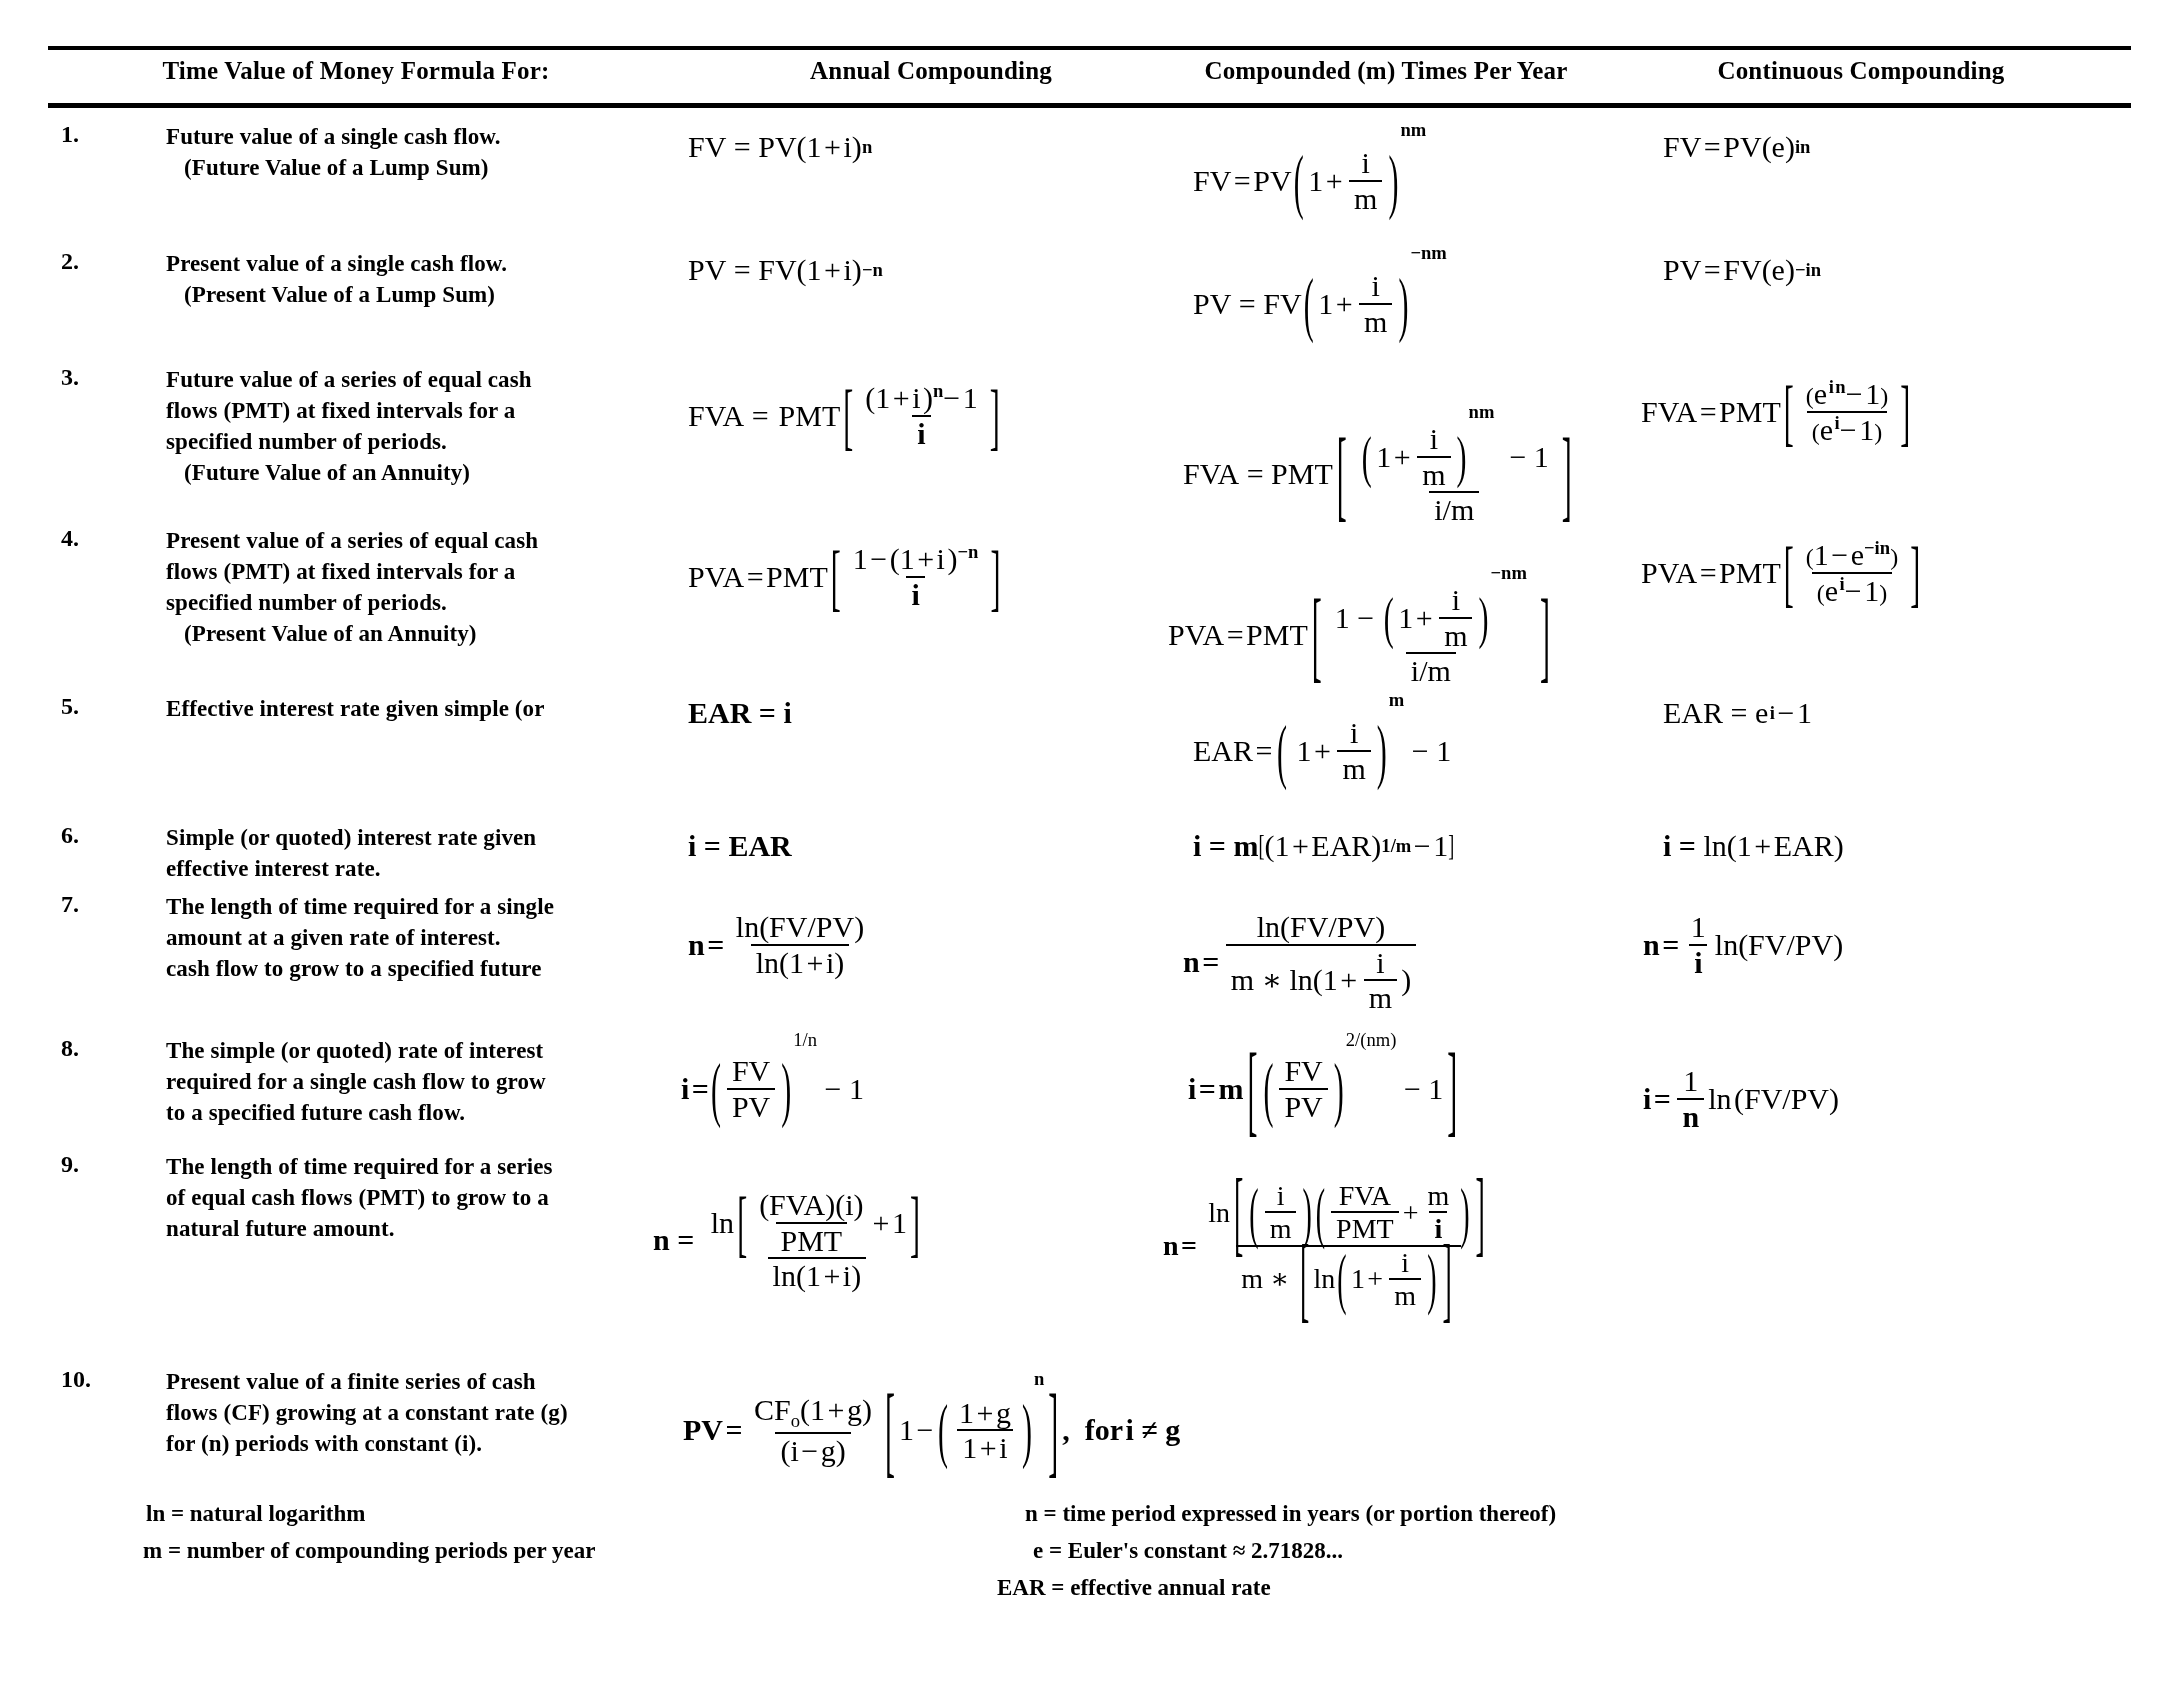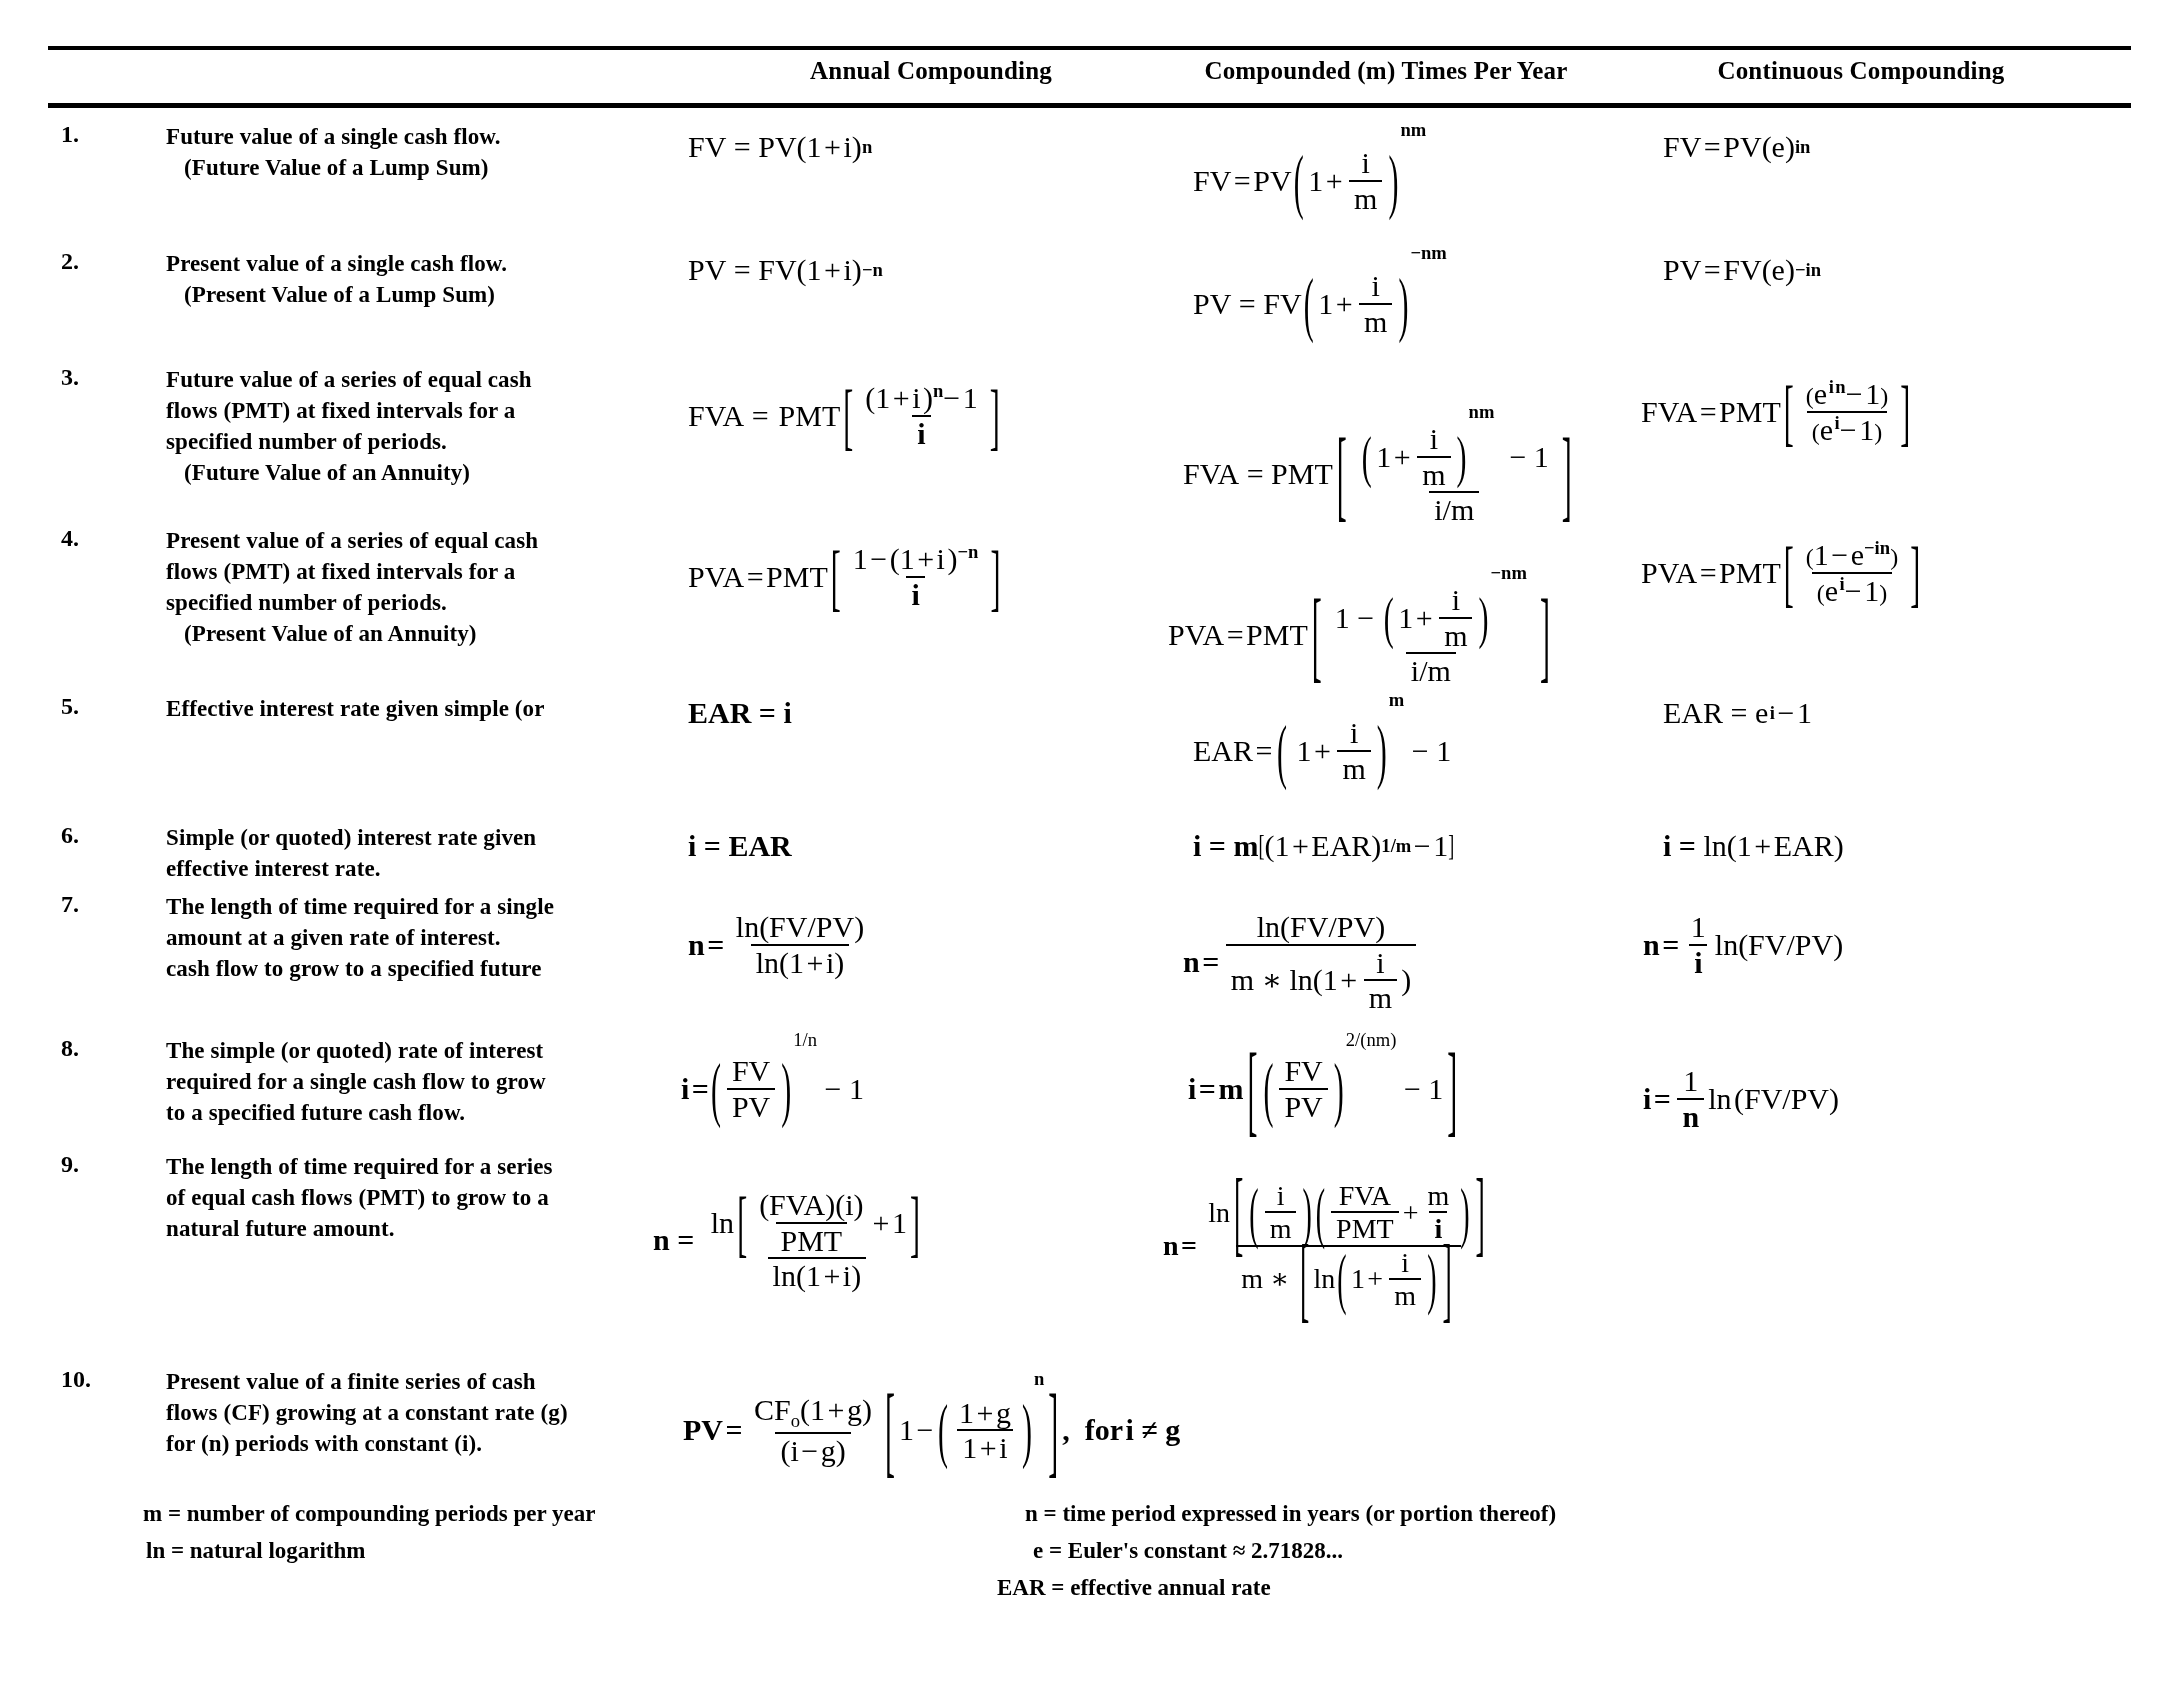--- a/index.html
+++ b/index.html
@@ -155,20 +155,21 @@
 </style>
 </head>
 <body>
 
 <div class="sheet">
 
   <div class="rule-top"></div>
   <div class="rule-head"></div>
 
   <div class="header-row">
+    <div class="hcell h1">Time Value of Money Formula For:</div>
     <div class="hcell h2">Annual Compounding</div>
     <div class="hcell h3">Compounded (m) Times Per Year</div>
     <div class="hcell h4">Continuous Compounding</div>
   </div>
 
   <div class="row" style="top:121px;">
     <div class="num">1.</div>
     <div class="desc">
       <span>Future value of a single cash flow.</span>
       <span class="indent">(Future Value of a Lump Sum)</span>
@@ -424,22 +425,22 @@
           </span>
       <span class="brk-xl">[</span>1 − <span class="p-tall">(</span><span class="frac">
             <span class="nume">1 + g</span>
             <span class="deno">1 + i</span>
           </span><span class="p-tall">)</span><span class="sup fb" style="align-self:flex-start; position:relative; top:-24px;">n</span><span class="brk-xl">]</span><span class="fb">,&nbsp;&nbsp;for i&nbsp;≠&nbsp;g</span></span>
     </div>
   </div>
 
   <div class="footnotes">
     <div class="fn-left">
+      <div style="margin-left:-7px">ln = natural logarithm</div>
       <div style="margin-left:-10px">m = number of compounding periods per year</div>
-      <div style="margin-left:-7px">ln = natural logarithm</div>
     </div>
     <div class="fn-right">
       <div>n = time period expressed in years (or portion thereof)</div>
       <div class="l2">e = Euler's constant ≈ 2.71828...</div>
       <div style="margin-left:-28px">EAR = effective annual rate</div>
     </div>
   </div>
 
 </div>
 

